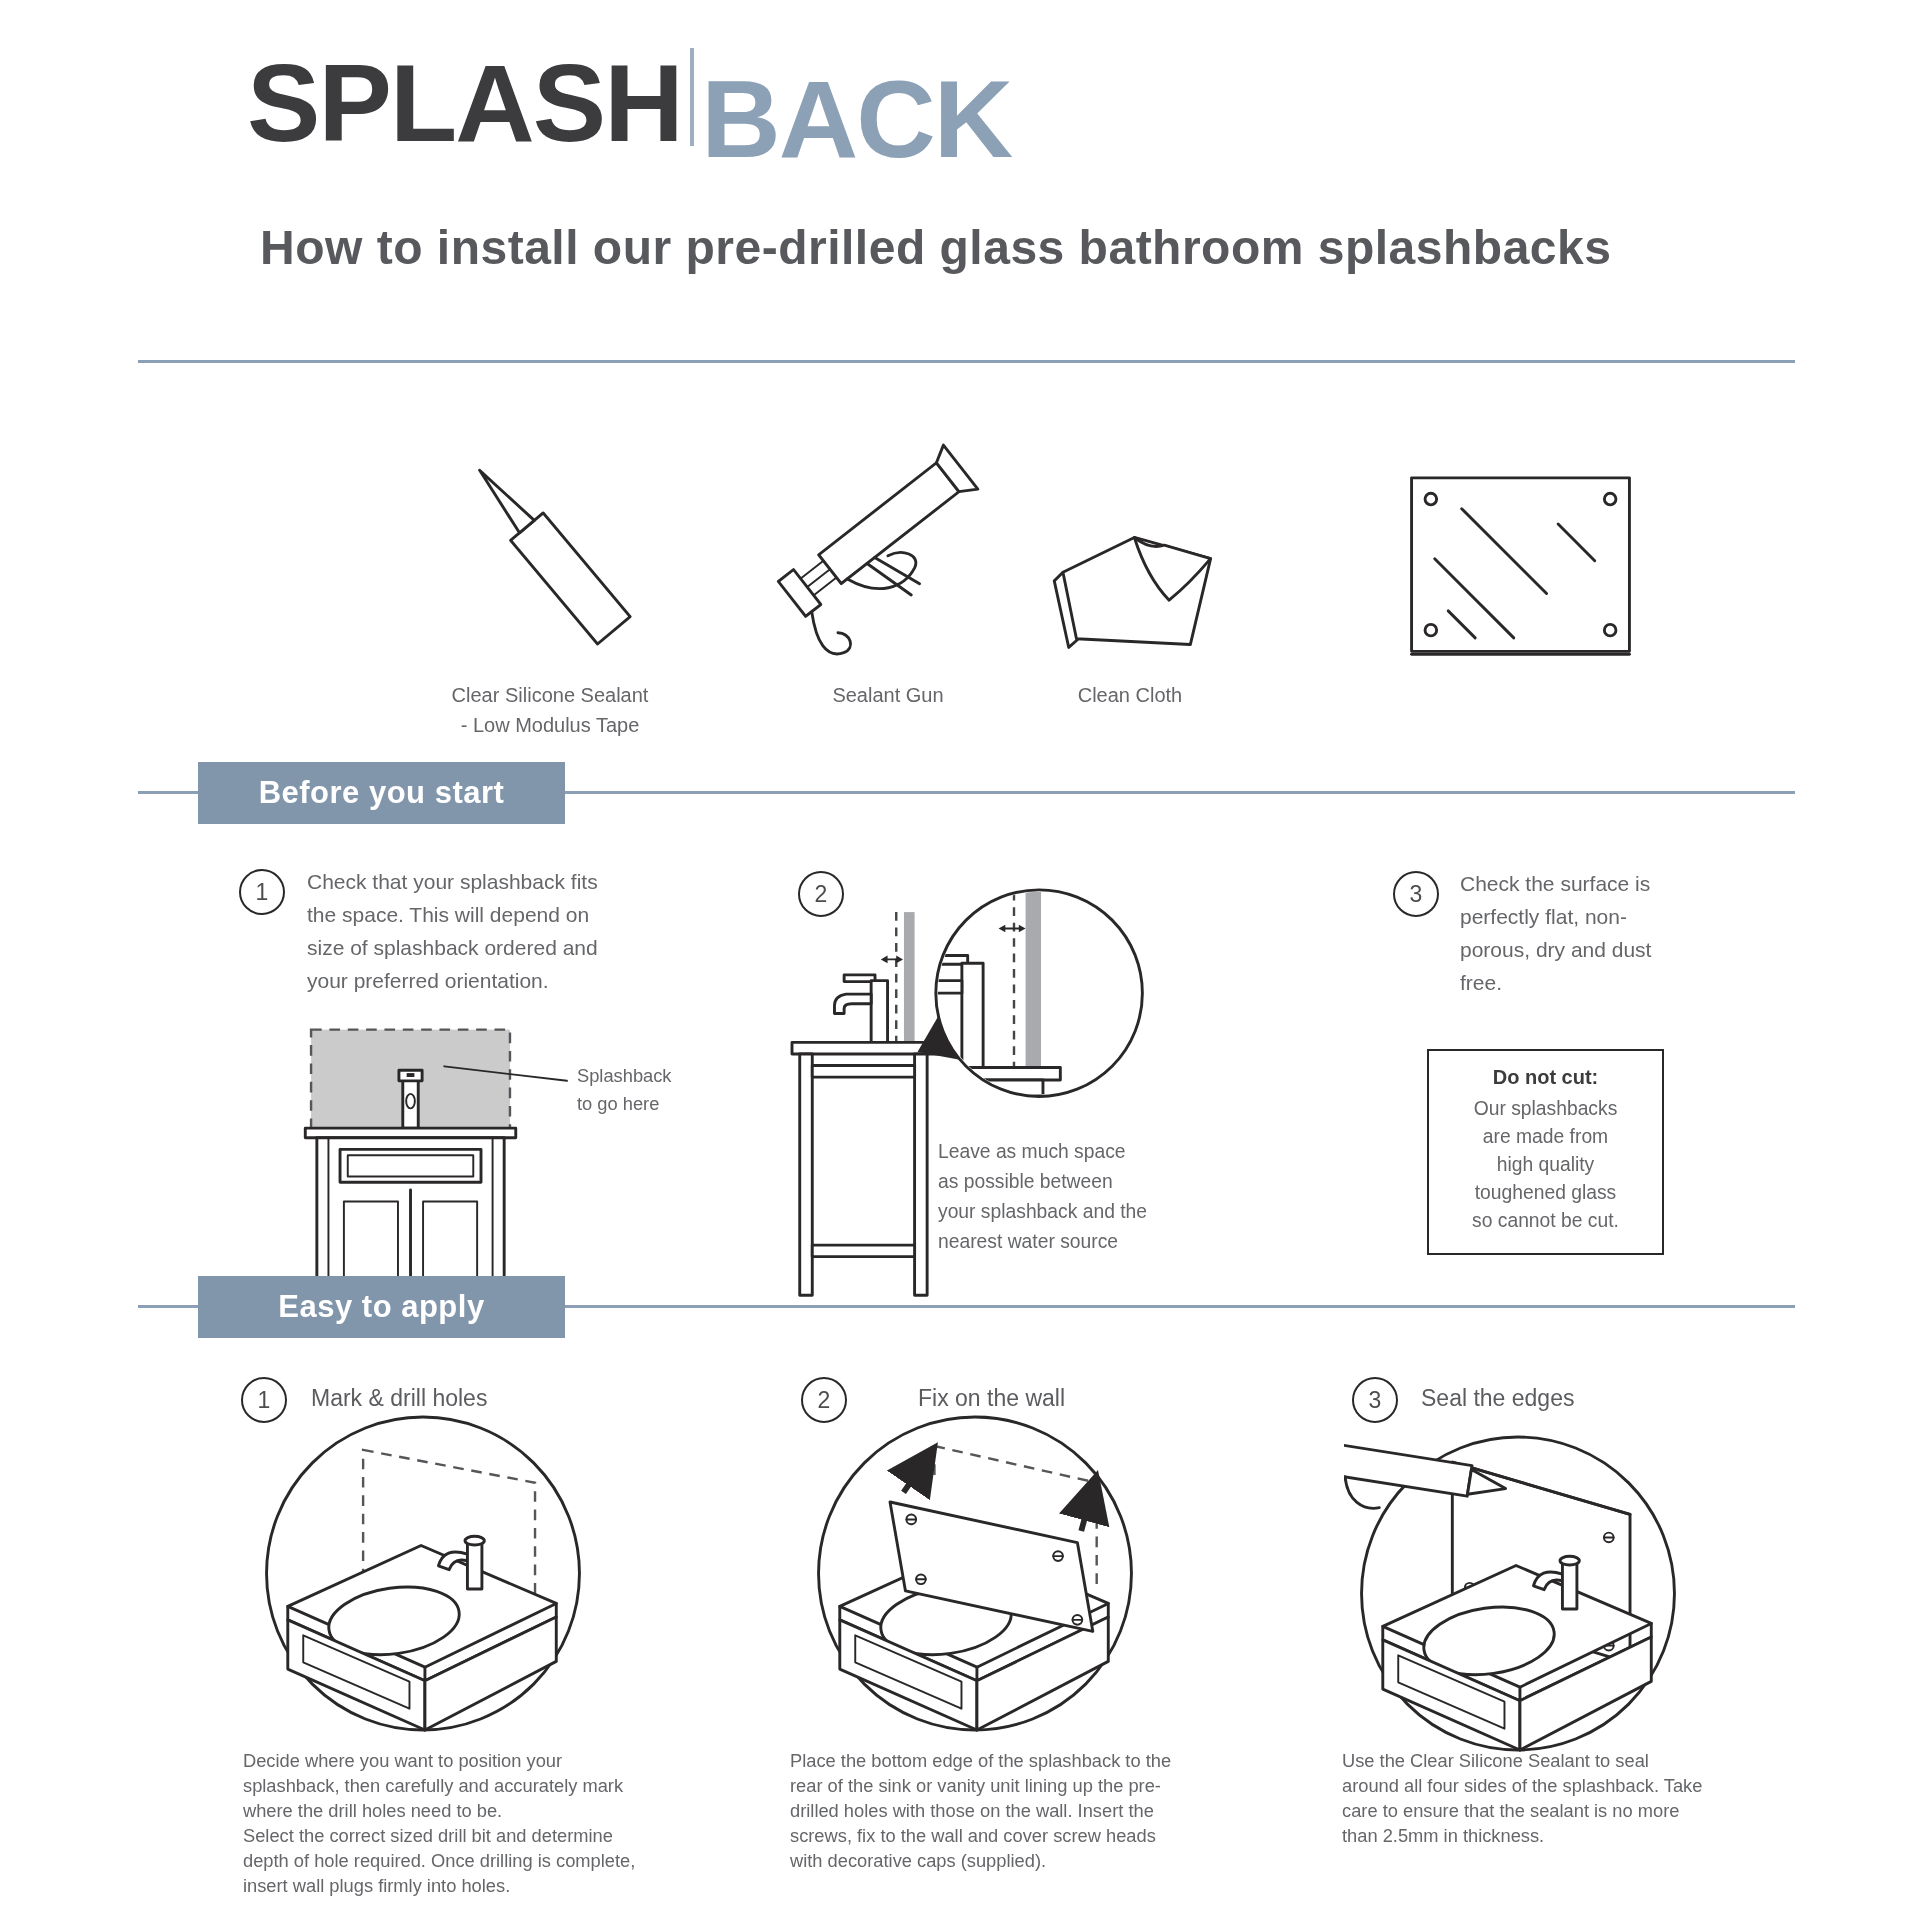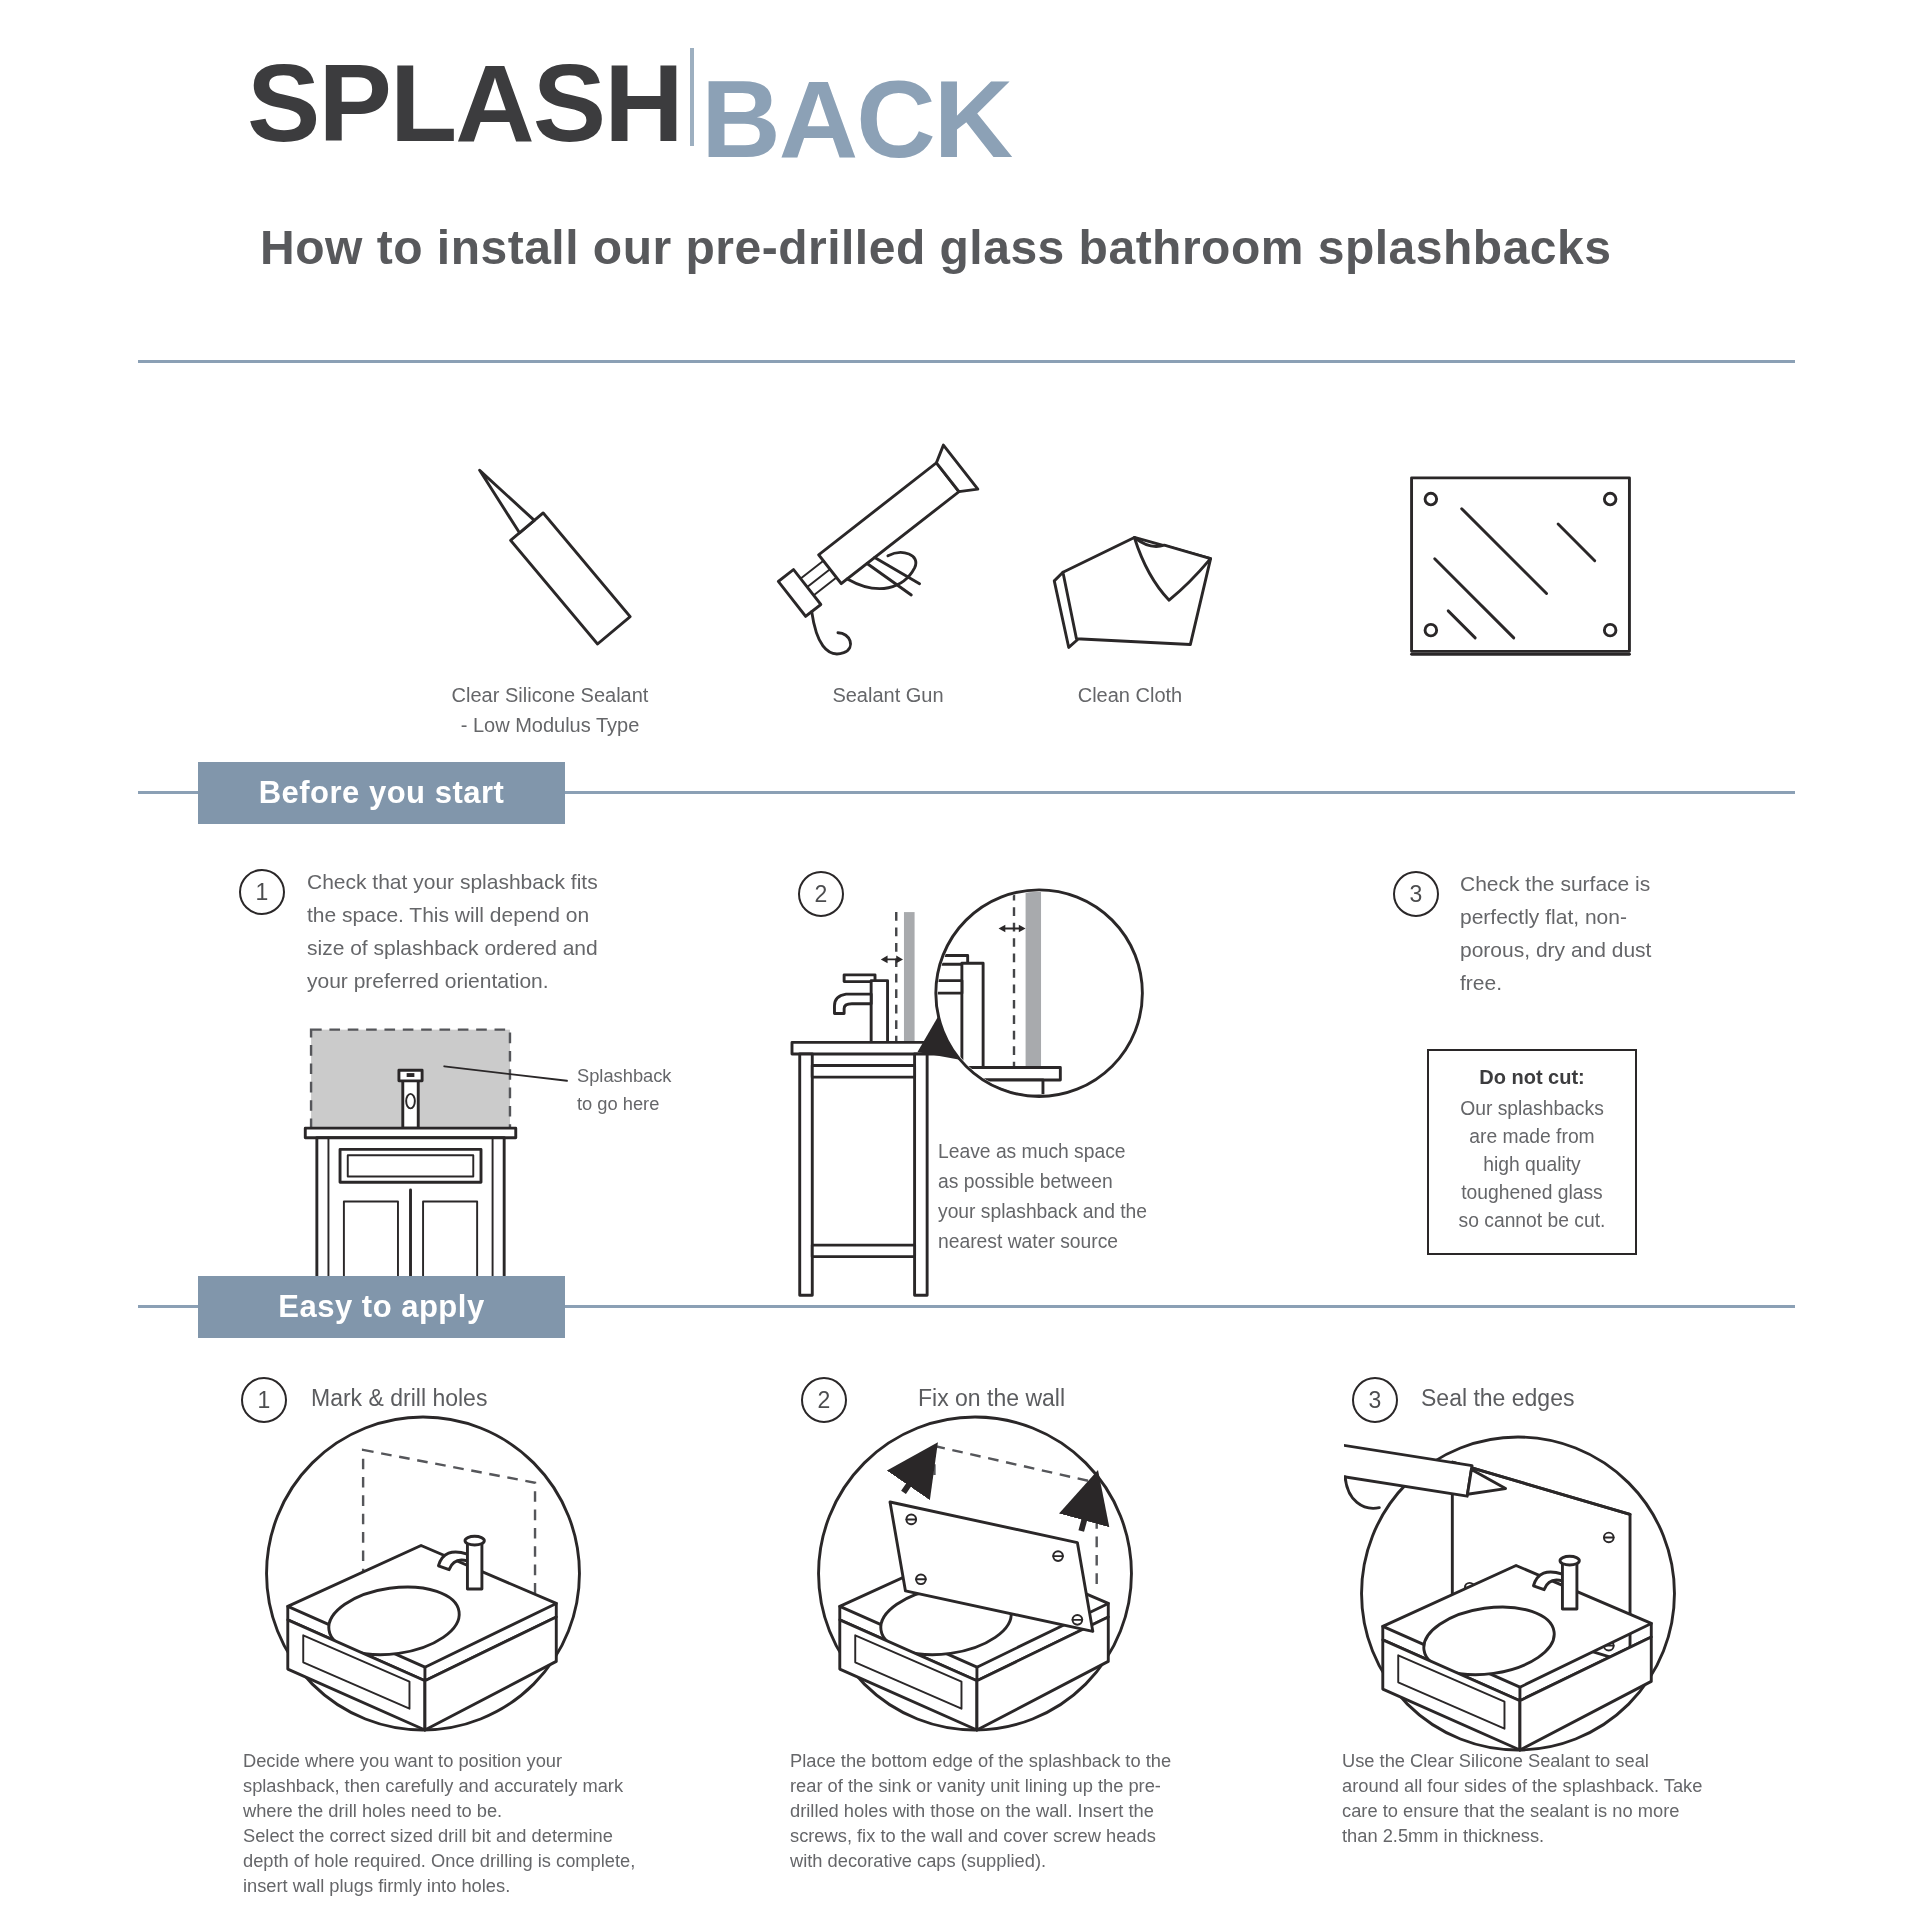--- a/index.html
+++ b/index.html
@@ -22,21 +22,21 @@
   .tool{top:423px;display:flex;flex-direction:column;align-items:center;}
   .iconbox{height:243px;display:flex;align-items:flex-end;justify-content:center;}
   .tlabel{margin-top:13.5px;text-align:center;font-size:20px;line-height:30px;color:var(--text);white-space:pre-line;}
   .numcirc{width:42px;height:42px;border:2.9px solid var(--ink);border-radius:50%;
            display:flex;align-items:center;justify-content:center;font-size:23px;color:#4c4d4f;background:#fff;}
   .steptext{font-size:21px;line-height:33px;color:var(--text);white-space:pre-line;}
   .captext{font-size:19.3px;line-height:30px;color:var(--text);white-space:pre-line;}
   .easycap{font-size:18.3px;line-height:25px;color:var(--text);white-space:pre-line;}
   .steptitle{font-size:23px;color:#5b5c5f;}
   .callout{font-size:18.3px;line-height:28px;color:var(--text);white-space:pre-line;}
-  .notebox{left:1427px;top:1049px;width:210px;border:2.9px solid var(--ink);box-sizing:border-box;
+  .notebox{left:1427px;top:1049px;width:237px;border:2.9px solid var(--ink);box-sizing:border-box;
            padding:15.4px 5.8px 17.4px 5.8px;text-align:center;background:#fff;}
   .notetitle{font-size:20px;font-weight:bold;color:var(--note_title);}
   .notebody{margin-top:5.8px;font-size:19.3px;line-height:28px;color:var(--text);white-space:pre-line;}
   
   .ln{fill:none;stroke:var(--ink);stroke-width:3;stroke-linecap:round;stroke-linejoin:round;}
   .fw{fill:#fff;stroke:var(--ink);stroke-width:3;stroke-linejoin:round;}
   .fi{fill:var(--ink);stroke:none;}
   .thin{stroke-width:2;}
   .dsh{fill:none;stroke:#55565a;stroke-width:2.5;stroke-dasharray:11 8;}
   .dshg{fill:var(--fill_gray);stroke:#55565a;stroke-width:2.5;stroke-dasharray:11 8;}
@@ -76,21 +76,21 @@
   <div class="abs tool" style="left:415px;width:270px">
     <div class="iconbox">
       <svg width="203" height="237" viewBox="0 0 210 245">
         <g transform="rotate(-40 105 130)">
           <rect class="fw" x="83" y="92" width="44" height="140"></rect>
           <path class="fw" d="M95,92 L105,16 L115,92 Z"></path>
         </g>
       </svg>
     </div>
     <div class="tlabel">Clear Silicone Sealant
-- Low Modulus Type</div>
+- Low Modulus Tape</div>
   </div>
 
   <div class="abs tool" style="left:753px;width:270px">
     <div class="iconbox">
       <svg width="241" height="241" viewBox="0 0 250 250">
         <g transform="rotate(-38 125 125)">
           <rect class="fw" x="62" y="88" width="155" height="38"></rect>
           <polygon class="fw" points="217,88 234,78 234,136 217,126"></polygon>
           <line class="ln thin" x1="22" y1="96" x2="62" y2="96"></line>
           <line class="ln thin" x1="22" y1="107" x2="62" y2="107"></line>

